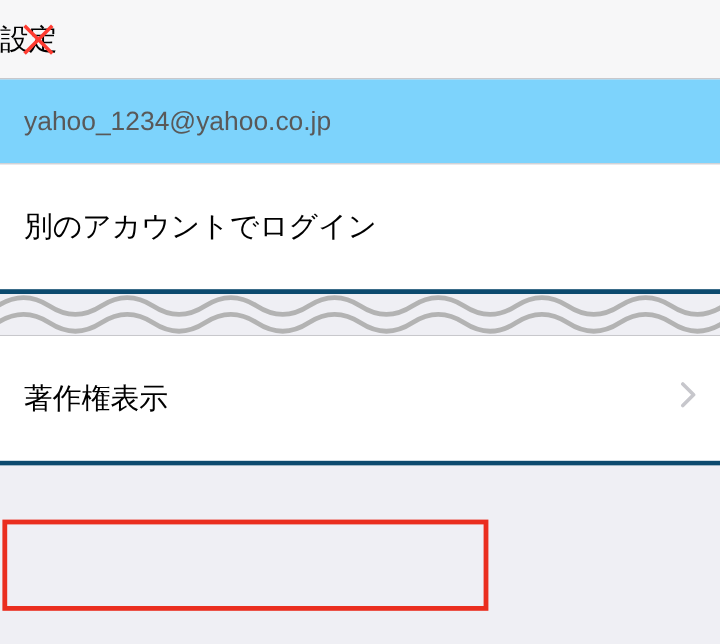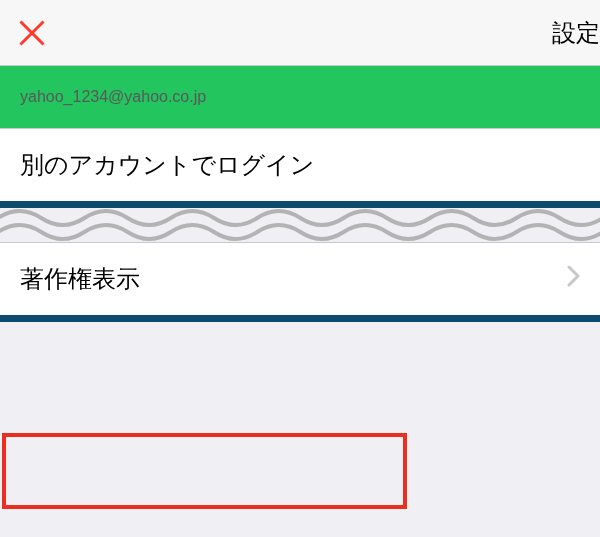--- a/index.html
+++ b/index.html
@@ -14,21 +14,21 @@
     background: #efeff4;
     overflow: hidden;
   }
   .header {
     position: relative;
     height: 66px;
     background: #f7f7f8;
     border-bottom: 1px solid #c8c8cc;
     display: flex;
     align-items: center;
-    justify-content: flex-end;
+    justify-content: flex-start;
   }
   .close-icon {
     position: absolute;
     left: 18px;
     top: 50%;
     transform: translateY(-50%);
     width: 28px;
     height: 28px;
     cursor: pointer;
   }
@@ -36,29 +36,29 @@
     width: 100%;
     height: 100%;
   }
   .header-title {
     font-size: 24px;
     font-weight: 500;
     color: #000;
   }
   .section-header {
     padding: 22px 20px 22px 20px;
-    font-size: 16px;
+    font-size: 22px;
     color: #595959;
-    background: #22c55e;
+    background: #7dd3fc;
   }
   .row {
     background: #fff;
     border-top: 1px solid #c8c8cc;
-    border-bottom: 7px solid #0c4a6e;
-    padding: 20px 20px;
+    border-bottom: 4px solid #0c4a6e;
+    padding: 36px 20px;
     display: flex;
     align-items: center;
     justify-content: space-between;
     font-size: 24px;
     color: #000;
   }
   .chevron {
     color: #c7c7cc;
   }
   .chevron svg {

